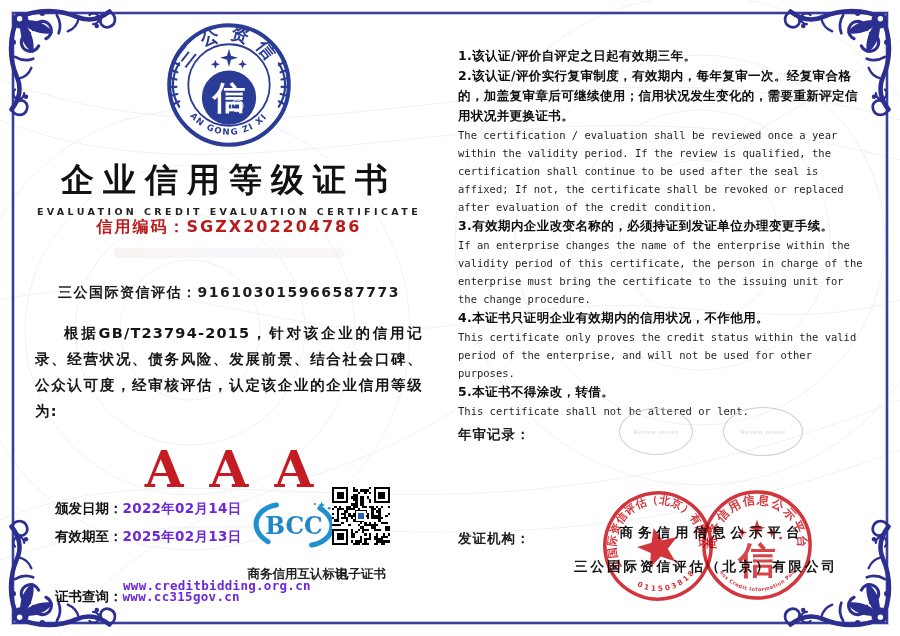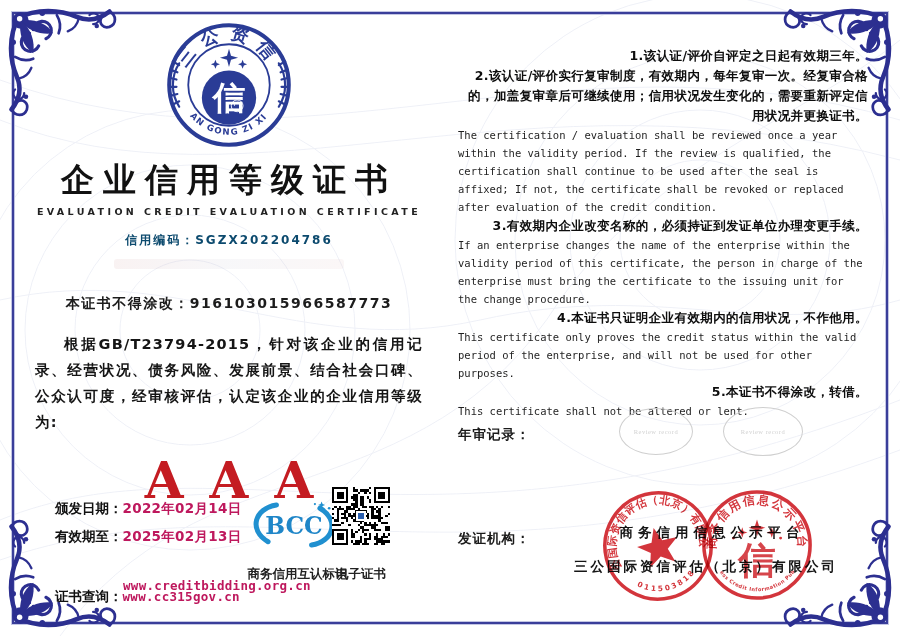--- a/index.html
+++ b/index.html
@@ -28,50 +28,50 @@
   .left-col{position:absolute;left:35px;top:18px;width:388px;text-align:center;}
   .logo{display:block;margin:0 auto;width:134px;height:134px;}
   .title{
     margin-top:6px;font-family:"DejaVu Serif","Liberation Serif",serif;
     font-size:33px;font-weight:800;letter-spacing:9px;color:#111;white-space:nowrap;
   }
   .subtitle{
     margin-top:3px;font-size:9.5px;font-weight:600;letter-spacing:3.4px;
     color:#222;white-space:nowrap;
   }
-  .credit-line{margin-top:15px;font-size:12px;font-weight:700;letter-spacing:2px;color:#0c4a6e;}
+  .credit-line{font-size:16px;font-weight:700;letter-spacing:2px;color:#b91c1c;}
   .redacted{
     margin:10px auto 0 auto;width:230px;height:10px;border-radius:3px;
     background:linear-gradient(90deg,rgba(205,150,150,.12),rgba(180,180,200,.10),rgba(205,150,150,.08));
   }
   .uscc-line{margin-top:26px;font-size:14px;font-weight:700;letter-spacing:1.5px;color:#1c1c1c;}
   .statement{
     margin-top:18px;text-align:justify;text-indent:2em;
     font-size:14.5px;font-weight:600;letter-spacing:1.2px;line-height:26px;color:#151515;
   }
   .rating{
     margin-top:16px;font-family:"DejaVu Serif","Liberation Serif",serif;
     font-size:50px;font-weight:700;color:#c41c22;letter-spacing:26px;text-indent:26px;
   }
   
   .foot-row{position:absolute;left:55px;white-space:nowrap;font-size:13.5px;}
   .foot-row .lbl{font-weight:700;color:#111;}
-  .foot-row .val{font-weight:600;color:#be185d;letter-spacing:.3px;}
+  .foot-row .val{font-weight:600;color:#6d28d9;letter-spacing:.3px;}
   .foot-row .val.mono{font-family:"DejaVu Sans Mono","Liberation Mono",monospace;font-size:12.5px;}
   .bcc-wrap{position:absolute;left:248px;top:496px;width:92px;height:58px;}
   .qr-wrap{position:absolute;left:332px;top:487px;width:58px;height:58px;background:#fff;}
   .mini-caption{position:absolute;top:566px;font-size:12.5px;font-weight:700;color:#222;text-align:center;white-space:nowrap;}
   .cap-bcc{left:240px;width:115px;}
   .cap-qr{left:326px;width:70px;}
   
   .right-col{position:absolute;left:458px;top:34px;width:410px;}
   .instr-header{font-size:13.5px;font-weight:700;color:#111;letter-spacing:1px;}
   .instr-list{margin-top:12px;}
   .instr-item .zh{
-    font-size:12.5px;font-weight:700;color:#0d0d0d;line-height:20px;letter-spacing:.4px;text-align:right;
+    font-size:12.5px;font-weight:700;color:#0d0d0d;line-height:20px;letter-spacing:.4px;
   }
   .instr-item .en{
     font-family:"DejaVu Sans Mono","Liberation Mono",monospace;
     font-size:10.5px;color:#1f1f1f;line-height:18px;
   }
   
   .review-label{position:absolute;left:458px;top:426px;font-size:13.5px;font-weight:700;letter-spacing:1px;}
   .review-ellipse{
     position:absolute;border:1px solid #cfcfcf;border-radius:50%;
     display:flex;align-items:center;justify-content:center;
@@ -201,21 +201,21 @@
       <path d="M76,97 a3.5,3.5 0 1 1 6,2" fill="none" stroke="#ffffff" stroke-width="1"></path>
     </svg>
 
     <div class="title">企业信用等级证书</div>
     <div class="subtitle">EVALUATION CREDIT EVALUATION CERTIFICATE</div>
 
     <div class="credit-line"><span>信用编码：</span><span>SGZX202204786</span></div>
 
     <div class="redacted"></div>
 
-    <div class="uscc-line"><span>本证书不得涂改：</span><span>916103015966587773</span></div>
+    <div class="uscc-line"><span>三公国际资信评估：</span><span>916103015966587773</span></div>
 
     <div class="statement">根据GB/T23794-2015，针对该企业的信用记录、经营状况、债务风险、发展前景、结合社会口碑、公众认可度，经审核评估，认定该企业的企业信用等级为:</div>
 
     <div class="rating">AAA</div>
   </div>
 
   <div class="foot-row" style="top:500px;"><span class="lbl">颁发日期：</span><span class="val">2022年02月14日</span></div>
   <div class="foot-row" style="top:528px;"><span class="lbl">有效期至：</span><span class="val">2025年02月13日</span></div>
   <div class="foot-row" style="top:588px;"><span class="lbl">证书查询：</span><span class="val mono">www.cc315gov.cn</span></div>
   <div class="foot-row" style="top:577px;left:123px;"><span class="val mono">www.creditbidding.org.cn</span></div>

